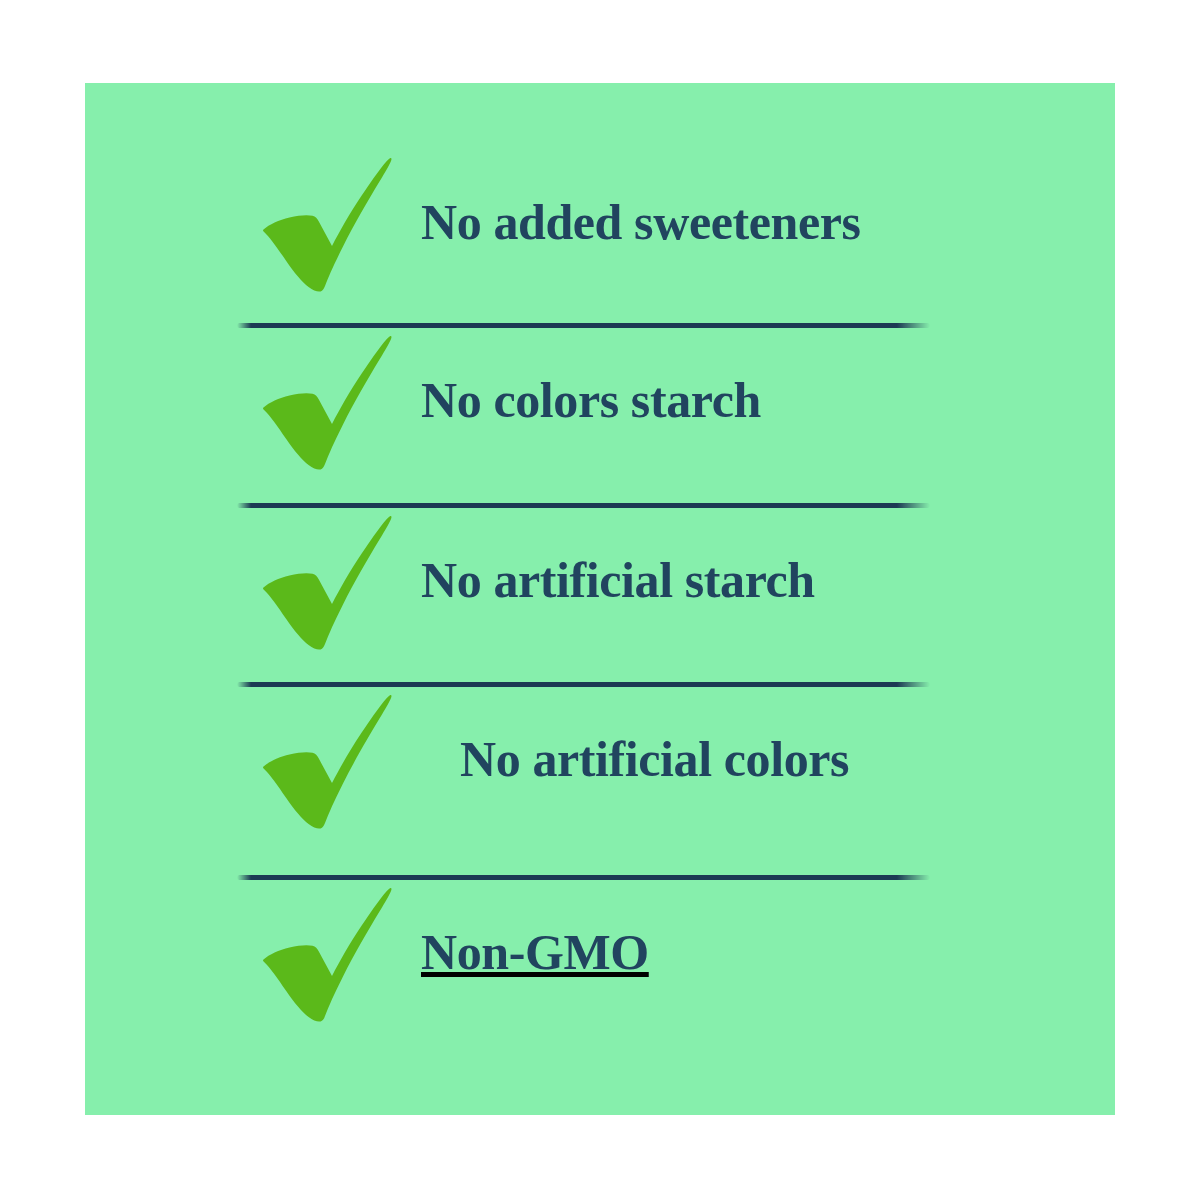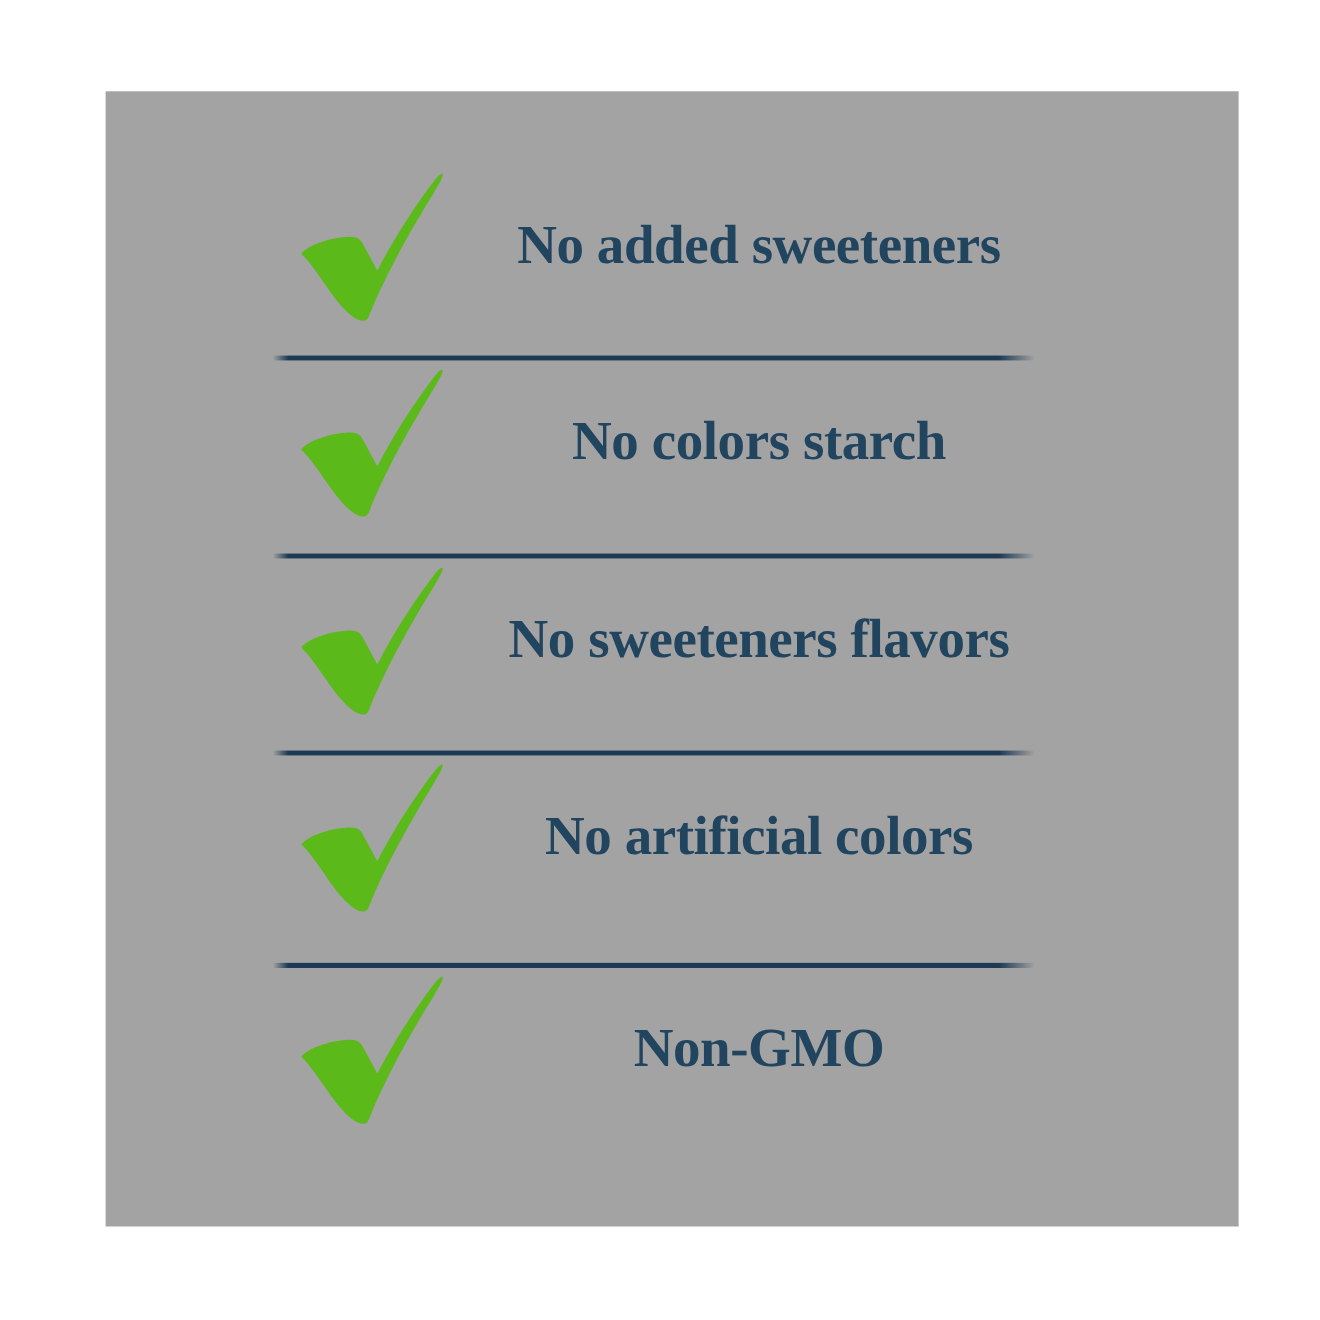--- a/index.html
+++ b/index.html
@@ -18,26 +18,25 @@
   .stage {
     position: relative;
     width: 1200px;
     height: 1200px;
     box-sizing: border-box;
   }
 
   
   .panel {
     position: absolute;
-    left: 96px;
+    left: 85px;
     top: 83px;
     width: 1030px;
     height: 1032px;
-    background: #a3a3a3;
-    text-align: center;
+    background: #86efac;
   }
 
   .claims-list {
     position: absolute;
     left: 0;
     top: 0;
     width: 100%;
     height: 100%;
   }
 
@@ -47,22 +46,22 @@
     left: 152px;          
     width: 700px;
     height: 150px;
     display: flex;
     align-items: center;
   }
 
   .claim-row.r0 { top: 62px;  }   
   .claim-row.r1 { top: 240px; }   
   .claim-row.r2 { top: 420px; }   
-  .claim-row.r3 { top: 599px; }   
-  .claim-row.r4 { top: 792px; }   
+  .claim-row.r3 { top: 599px; gap: 39px; }   
+  .claim-row.r4 { top: 792px; text-decoration: underline; }   
 
   .check-icon {
     flex: 0 0 auto;
     width: 140px;
     height: 150px;
     margin-left: 18px;
     display: block;
   }
   .check-icon svg {
     display: block;
@@ -172,21 +171,21 @@
                      C 134.8 19.4, 130.6 26.6, 124.5 36.6
                      C 113.5 54.6, 99.0 79.6, 88.0 101.5
                      C 79.5 118.3, 73.4 132.0, 70.2 140.6
                      C 68.9 144.1, 67.6 145.9, 65.6 146.4
                      C 62.8 147.1, 58.3 145.6, 53.6 142.0
                      C 47.0 137.0, 39.3 127.8, 31.4 116.2
                      C 22.8 103.6, 14.4 91.8, 9.6 87.4
                      C 7.9 85.9, 7.6 85.2, 8.5 84.5 Z" fill="#5BB91A"></path>
           </svg>
         </span>
-        <span class="claim-label">No sweeteners flavors</span>
+        <span class="claim-label">No artificial starch</span>
       </div>
 
       <div class="claim-row r3">
         <span class="check-icon">
           <svg viewBox="0 0 140 150" xmlns="http://www.w3.org/2000/svg" aria-hidden="true">
             <path d="M8.5 84.5
                      C 14 79.5, 24 75.0, 34.5 72.5
                      C 44 70.2, 52.5 69.6, 57.5 70.8
                      C 60.5 71.6, 62.3 73.6, 63.8 76.6
                      L 77.0 101.0

